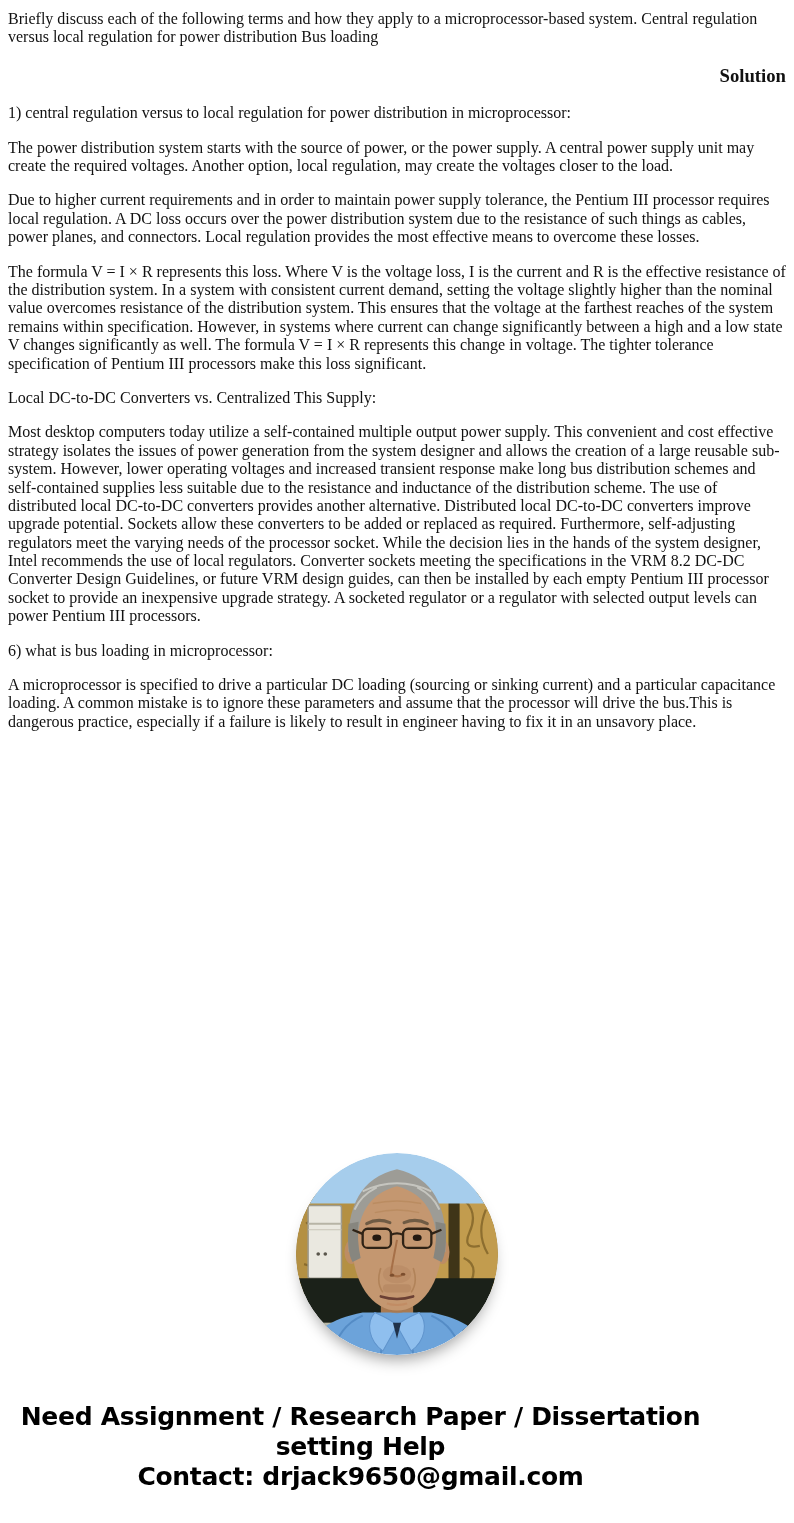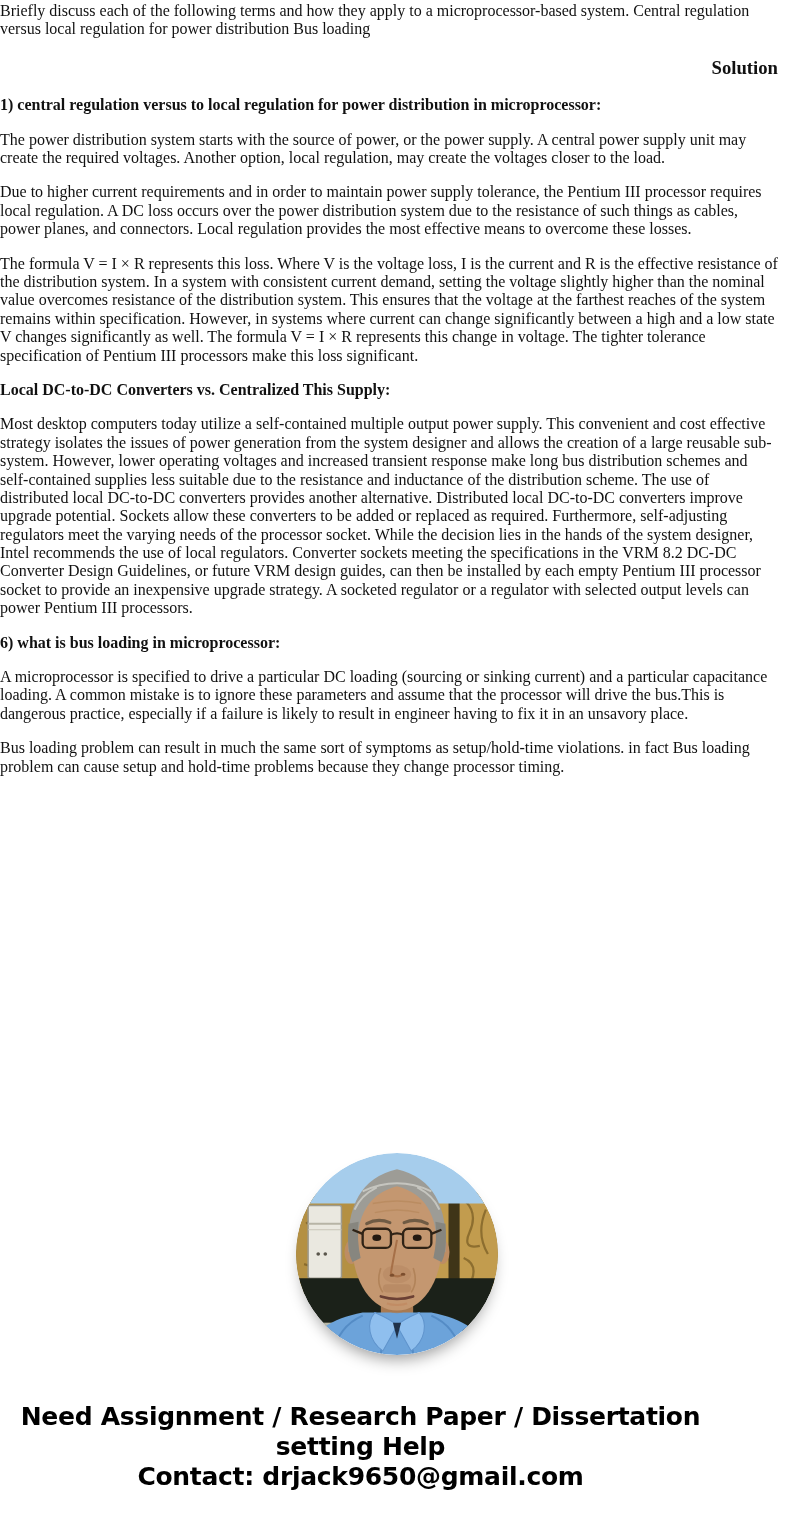--- a/index.html
+++ b/index.html
@@ -1,24 +1,24 @@
 <!DOCTYPE html>
 <html><head>
 <meta charset="utf-8">
 <style>
   html,body{margin:0;padding:0;background:#ffffff;}
   body{
     width:794px;height:1523px;position:relative;overflow:hidden;
     font-family:"Liberation Serif", serif;font-size:16px;line-height:1.15;color:#111;
   }
-  .doc{position:absolute;top:0;left:0;width:778px;padding:0;}
+  .doc{position:absolute;top:0;left:0;width:778px;padding:8px;}
   .doc p{margin:16px 0;}
   .doc p.first{margin-top:2px;}
   .doc h3{font-size:18.7px;margin:18px 0;font-weight:bold;text-align:right;}
-  .subhead{font-weight:bold;}
+  .subhead{font-weight:normal;}
   .avatar-wrap{
     position:absolute;top:1153px;left:296px;width:202px;height:202px;
   }
   .avatar{
     width:202px;height:202px;border-radius:50%;overflow:hidden;display:block;
     box-shadow:0 10px 16px -6px rgba(0,0,0,0.40);
   }
   .footer{
     position:absolute;top:1402px;left:0;width:721px;text-align:center;
     font-family:"DejaVu Sans", sans-serif;font-weight:bold;
@@ -35,21 +35,20 @@
   <p class="subhead">1) central regulation versus to local regulation for power distribution in microprocessor:</p>
   <p>The power distribution system starts with the source of power, or the power supply. A central power supply unit may create the required voltages. Another option, local regulation, may create the voltages closer to the load.</p>
   <p>Due to higher current requirements and in order to maintain power supply tolerance, the Pentium III processor requires local regulation. A DC loss occurs over the power distribution system due to the resistance of such things as cables, power planes, and connectors. Local regulation provides the most effective means to overcome these losses.</p>
   <p>The formula V = I × R represents this loss. Where V is the voltage loss, I is the current and R is the effective resistance of the distribution system. In a system with consistent current demand, setting the voltage slightly higher than the nominal value overcomes resistance of the distribution system. This ensures that the voltage at the farthest reaches of the system remains within specification. However, in systems where current can change significantly between a high and a low state V changes significantly as well. The formula V = I × R represents this change in voltage. The tighter tolerance specification of Pentium III processors make this loss significant.</p>
 
   <p class="subhead">Local DC-to-DC Converters vs. Centralized This Supply:</p>
   <p>Most desktop computers today utilize a self-contained multiple output power supply. This convenient and cost effective strategy isolates the issues of power generation from the system designer and allows the creation of a large reusable sub-system. However, lower operating voltages and increased transient response make long bus distribution schemes and self-contained supplies less suitable due to the resistance and inductance of the distribution scheme. The use of distributed local DC-to-DC converters provides another alternative. Distributed local DC-to-DC converters improve upgrade potential. Sockets allow these converters to be added or replaced as required. Furthermore, self-adjusting regulators meet the varying needs of the processor socket. While the decision lies in the hands of the system designer, Intel recommends the use of local regulators. Converter sockets meeting the specifications in the VRM 8.2 DC-DC Converter Design Guidelines, or future VRM design guides, can then be installed by each empty Pentium III processor socket to provide an inexpensive upgrade strategy. A socketed regulator or a regulator with selected output levels can power Pentium III processors.</p>
 
   <p class="subhead">6) what is bus loading in microprocessor:</p>
   <p>A microprocessor is specified to drive a particular DC loading (sourcing or sinking current) and a particular capacitance loading. A common mistake is to ignore these parameters and assume that the processor will drive the bus.This is dangerous practice, especially if a failure is likely to result in engineer having to fix it in an unsavory place.</p>
-  <p>Bus loading problem can result in much the same sort of symptoms as setup/hold-time violations. in fact Bus loading problem can cause setup and hold-time problems because they change processor timing.</p>
 </div>
 
 <div class="avatar-wrap">
   <svg class="avatar" viewBox="0 0 200 200" xmlns="http://www.w3.org/2000/svg">
     <defs>
       <clipPath id="circ">
           <circle cx="100" cy="100" r="100"></circle>
         </clipPath>
     </defs>
     <g clip-path="url(#circ)">

